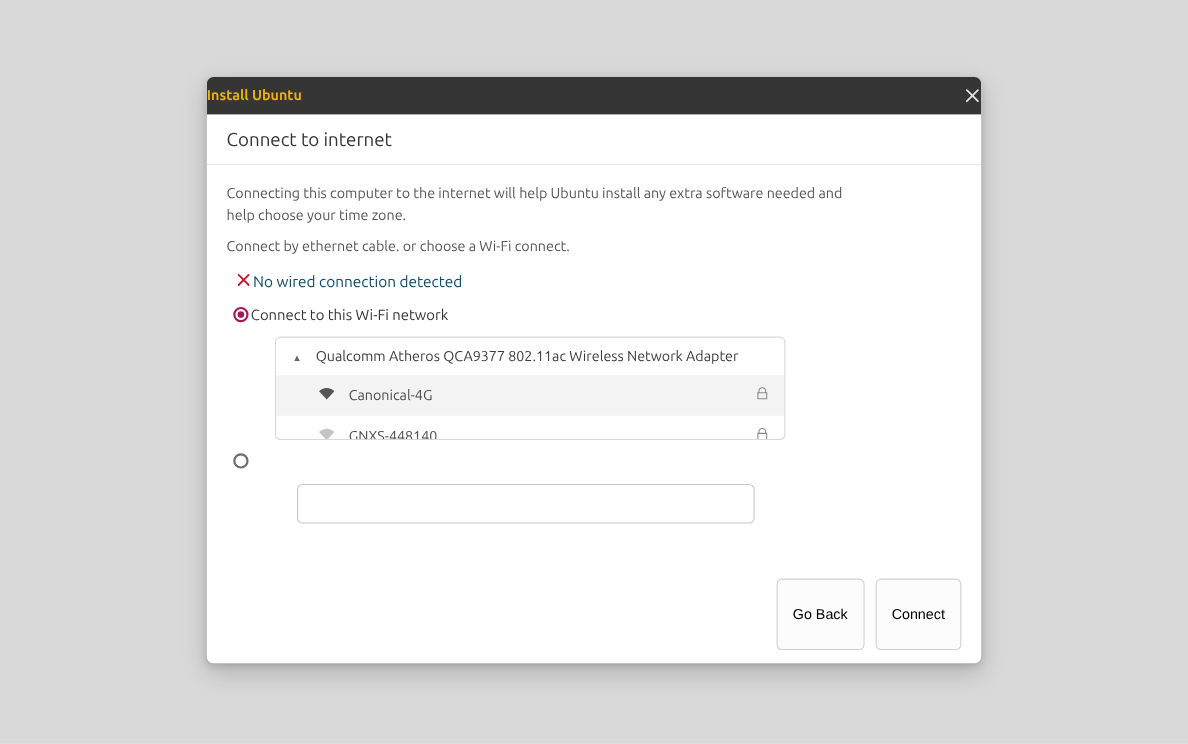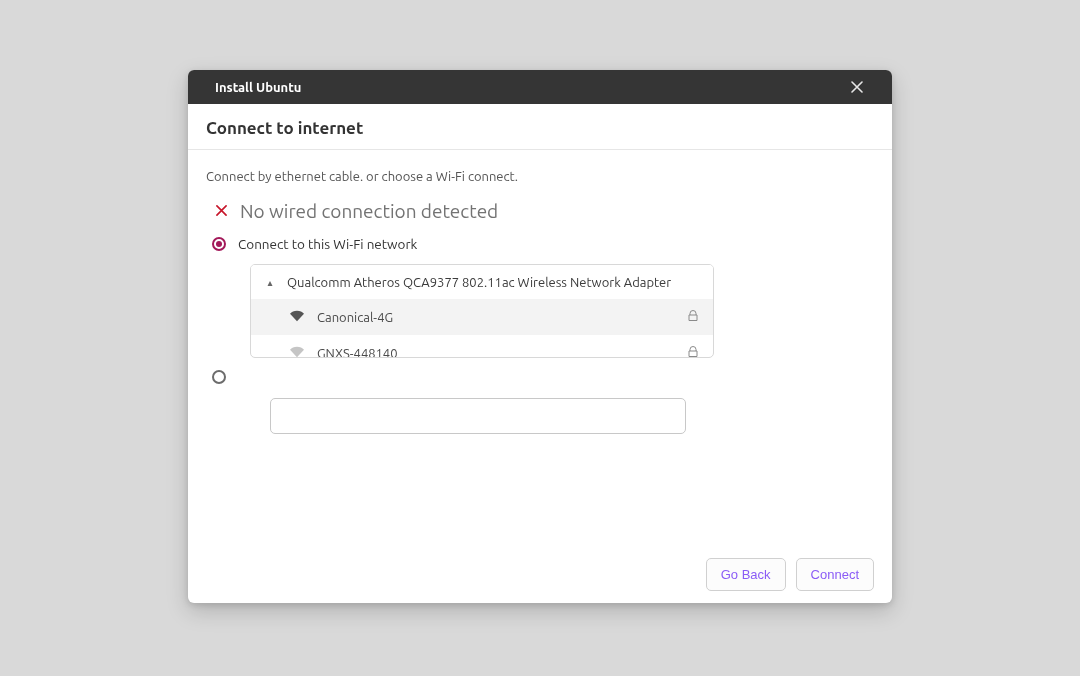--- a/index.html
+++ b/index.html
@@ -10,50 +10,50 @@
     color: #3b3b3b;
     font-size: 14px;
   }
   .stage { width:1080px; height:676px; position:relative; background:#d9d9d9; margin:0 auto; }
   .window {
     position:absolute; left:188px; top:70px; width:704px; height:533px;
     background:#ffffff; border-radius:6px; overflow:hidden;
     box-shadow: 0 8px 22px rgba(0,0,0,0.18), 0 2px 6px rgba(0,0,0,0.12);
   }
   .titlebar {
-    height:34px; background:#353535; color:#ffffff;
-    display:flex; align-items:center; padding:0 27px;
+    height:34px; background:#353535; color:#eab308;
+    display:flex; align-items:center; padding:0 0;
     justify-content:space-between;
     font-weight:600; font-size:13px;
   }
   .titlebar .close-icon {
     width:16px; height:16px; display:flex; align-items:center; justify-content:center;
     cursor:pointer; font-size:14px; color:#e6e6e6;
   }
   .header {
     padding:14px 18px 12px 18px; border-bottom:1px solid #e6e6e6;
   }
   .header h1 {
-    margin:0; font-size:17px; font-weight:700; color:#333;
+    margin:0; font-size:17px; font-weight:400; color:#333;
   }
   .content {
     padding:16px 18px 0 18px;
     color:#4a4a4a;
   }
   .desc { font-size:13px; line-height:1.55; color:#555; max-width:580px; }
   .desc p { margin:0 0 8px 0; }
   .status-row {
-    display:flex; align-items:center; gap:10px;
-    margin:14px 0 14px 6px; font-size:19px; color:#737373;
+    display:flex; align-items:center; gap:0;
+    margin:14px 0 14px 6px; font-size:14px; color:#0c4a6e;
   }
   .status-row .x-icon {
     color:#c7162b; font-size:13px; width:18px; text-align:center;
   }
   .option {
-    display:flex; align-items:center; gap:12px;
+    display:flex; align-items:center; gap:2px;
     margin:12px 0 12px 6px; font-size:13.5px; color:#333;
   }
   .radio {
     width:14px; height:14px; border:2px solid #6c6c6c; border-radius:50%;
     display:inline-flex; align-items:center; justify-content:center;
     flex-shrink:0;
   }
   .radio.selected { border-color:#a3195a; }
   .radio.selected::after {
     content:""; width:6px; height:6px; background:#a3195a; border-radius:50%;
@@ -83,22 +83,22 @@
     margin:2px 0 14px 64px;
     width:416px; height:36px;
     border:1px solid #c8c8c8; border-radius:5px;
     padding:0 10px; font-size:14px; background:#fff;
   }
   .footer {
     position:absolute; left:0; right:0; bottom:0;
     padding:12px 18px; display:flex; justify-content:flex-end; gap:10px;
   }
   .btn {
-    border:1px solid #d0d0d0; background:#fcfcfc; color:#8b5cf6;
-    padding:8px 14px; border-radius:5px; font-size:13px; cursor:pointer;
+    border:1px solid #d0d0d0; background:#fcfcfc; color:#000000;
+    padding:24px 14px; border-radius:5px; font-size:13px; cursor:pointer;
   }
 </style>
 </head>
 <body>
 
 <div class="stage">
   <div class="window">
 
     <div class="titlebar">
       <span>Install Ubuntu</span>
@@ -108,20 +108,21 @@
           </svg>
       </span>
     </div>
 
     <div class="header">
       <h1>Connect to internet</h1>
     </div>
 
     <div class="content">
       <div class="desc">
+        <p>Connecting this computer to the internet will help Ubuntu install any extra software needed and help choose your time zone.</p>
         <p>Connect by ethernet cable. or choose a Wi-Fi connect.</p>
       </div>
 
       <div class="status-row">
         <span class="x-icon">
           <svg width="11" height="11" viewBox="0 0 12 12">
               <path d="M1 1 L11 11 M11 1 L1 11" stroke="#c7162b" stroke-width="1.8" stroke-linecap="round" fill="none"></path>
             </svg>
         </span>
         <span>No wired connection detected</span>

